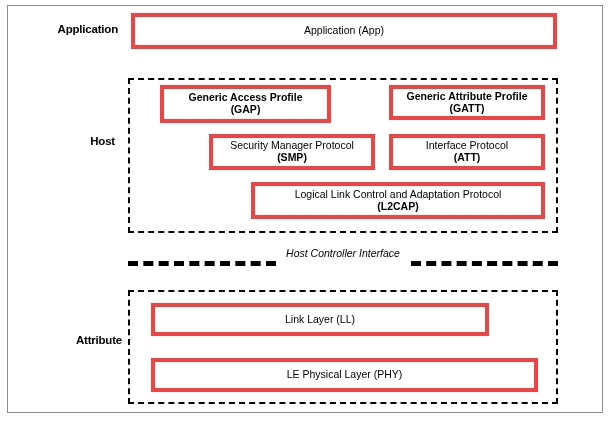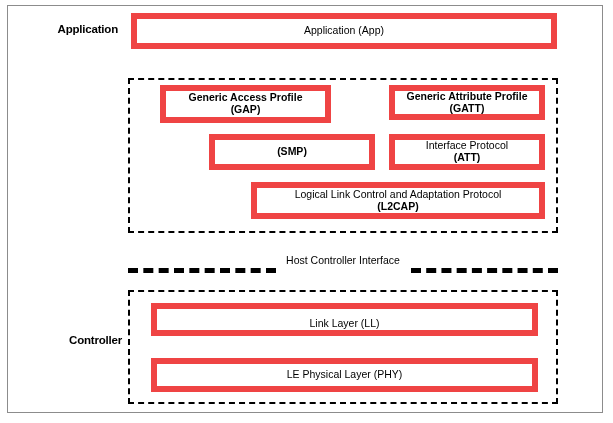--- a/index.html
+++ b/index.html
@@ -42,21 +42,21 @@
     color: #000000;
     letter-spacing: -0.2px;
     line-height: 1;
     white-space: nowrap;
   }
 
   
   .layer-box {
     position: absolute;
     box-sizing: border-box;
-    border: 6px solid #ef4444;
+    border: 4px solid #ef4444;
     background: #ffffff;
     display: flex;
     flex-direction: column;
     align-items: center;
     justify-content: center;
     text-align: center;
     color: #000000;
     line-height: 1.12;
   }
   .layer-box .line1 {
@@ -75,23 +75,24 @@
     position: absolute;
     box-sizing: border-box;
     border: 2px dashed #000000;
     background: transparent;
   }
 
   
   .hci-wrap {
     position: absolute;
     left: 128px;
-    top: 255px;
+    top: 248px;
     width: 430px;
     height: 32px;
+    font-style: italic;
   }
   .hci-dash {
     position: absolute;
     top: 13px;
     height: 0;
     border-top: 5px dashed #000000;
   }
   .hci-dash.left {
     left: 0px;
     width: 148px;
@@ -114,40 +115,42 @@
 </style>
 </head>
 <body>
 
 <div id="stack-diagram">
 
   <div class="outer-frame"></div>
 
   <div class="side-label" style="left:20px; top:24px; width:98px;">Application</div>
 
+  <div class="side-label" style="left:20px; top:136px; width:95px;">Host</div>
 
-  <div class="side-label" style="left:20px; top:335px; width:102px;">Controller</div>
+  <div class="side-label" style="left:20px; top:335px; width:102px;">Attribute</div>
 
   <div class="layer-box" style="left:131px; top:13px; width:426px; height:36px;">
     <span class="line1">Application (App)</span>
   </div>
 
   <div class="group-box" style="left:128px; top:78px; width:430px; height:155px;"></div>
 
   <div class="layer-box bold" style="left:160px; top:85px; width:171px; height:38px;">
     <span class="line1">Generic Access Profile</span>
     <span class="line2">(GAP)</span>
   </div>
 
   <div class="layer-box bold" style="left:389px; top:85px; width:156px; height:35px;">
     <span class="line1">Generic Attribute Profile</span>
     <span class="line2">(GATT)</span>
   </div>
 
   <div class="layer-box" style="left:209px; top:134px; width:166px; height:36px;">
+    <span class="line1">Security Manager Protocol</span>
     <span class="line2">(SMP)</span>
   </div>
 
   <div class="layer-box" style="left:389px; top:134px; width:156px; height:36px;">
     <span class="line1">Interface Protocol</span>
     <span class="line2">(ATT)</span>
   </div>
 
   <div class="layer-box" style="left:251px; top:182px; width:294px; height:37px;">
     <span class="line1">Logical Link Control and Adaptation Protocol</span>
@@ -157,21 +160,21 @@
   <div class="hci-wrap">
     <div class="hci-dash left"></div>
     <div class="hci-dash right"></div>
     <div class="hci-label">
       <div>Host Controller Interface</div>
     </div>
   </div>
 
   <div class="group-box" style="left:128px; top:290px; width:430px; height:114px;"></div>
 
-  <div class="layer-box" style="left:151px; top:303px; width:387px; height:33px;justify-content:flex-end;">
+  <div class="layer-box" style="left:151px; top:303px; width:338px; height:33px;">
     <span class="line1">Link Layer (LL)</span>
   </div>
 
   <div class="layer-box" style="left:151px; top:358px; width:387px; height:34px;">
     <span class="line1">LE Physical Layer (PHY)</span>
   </div>
 
 </div>
 
 </body></html>

